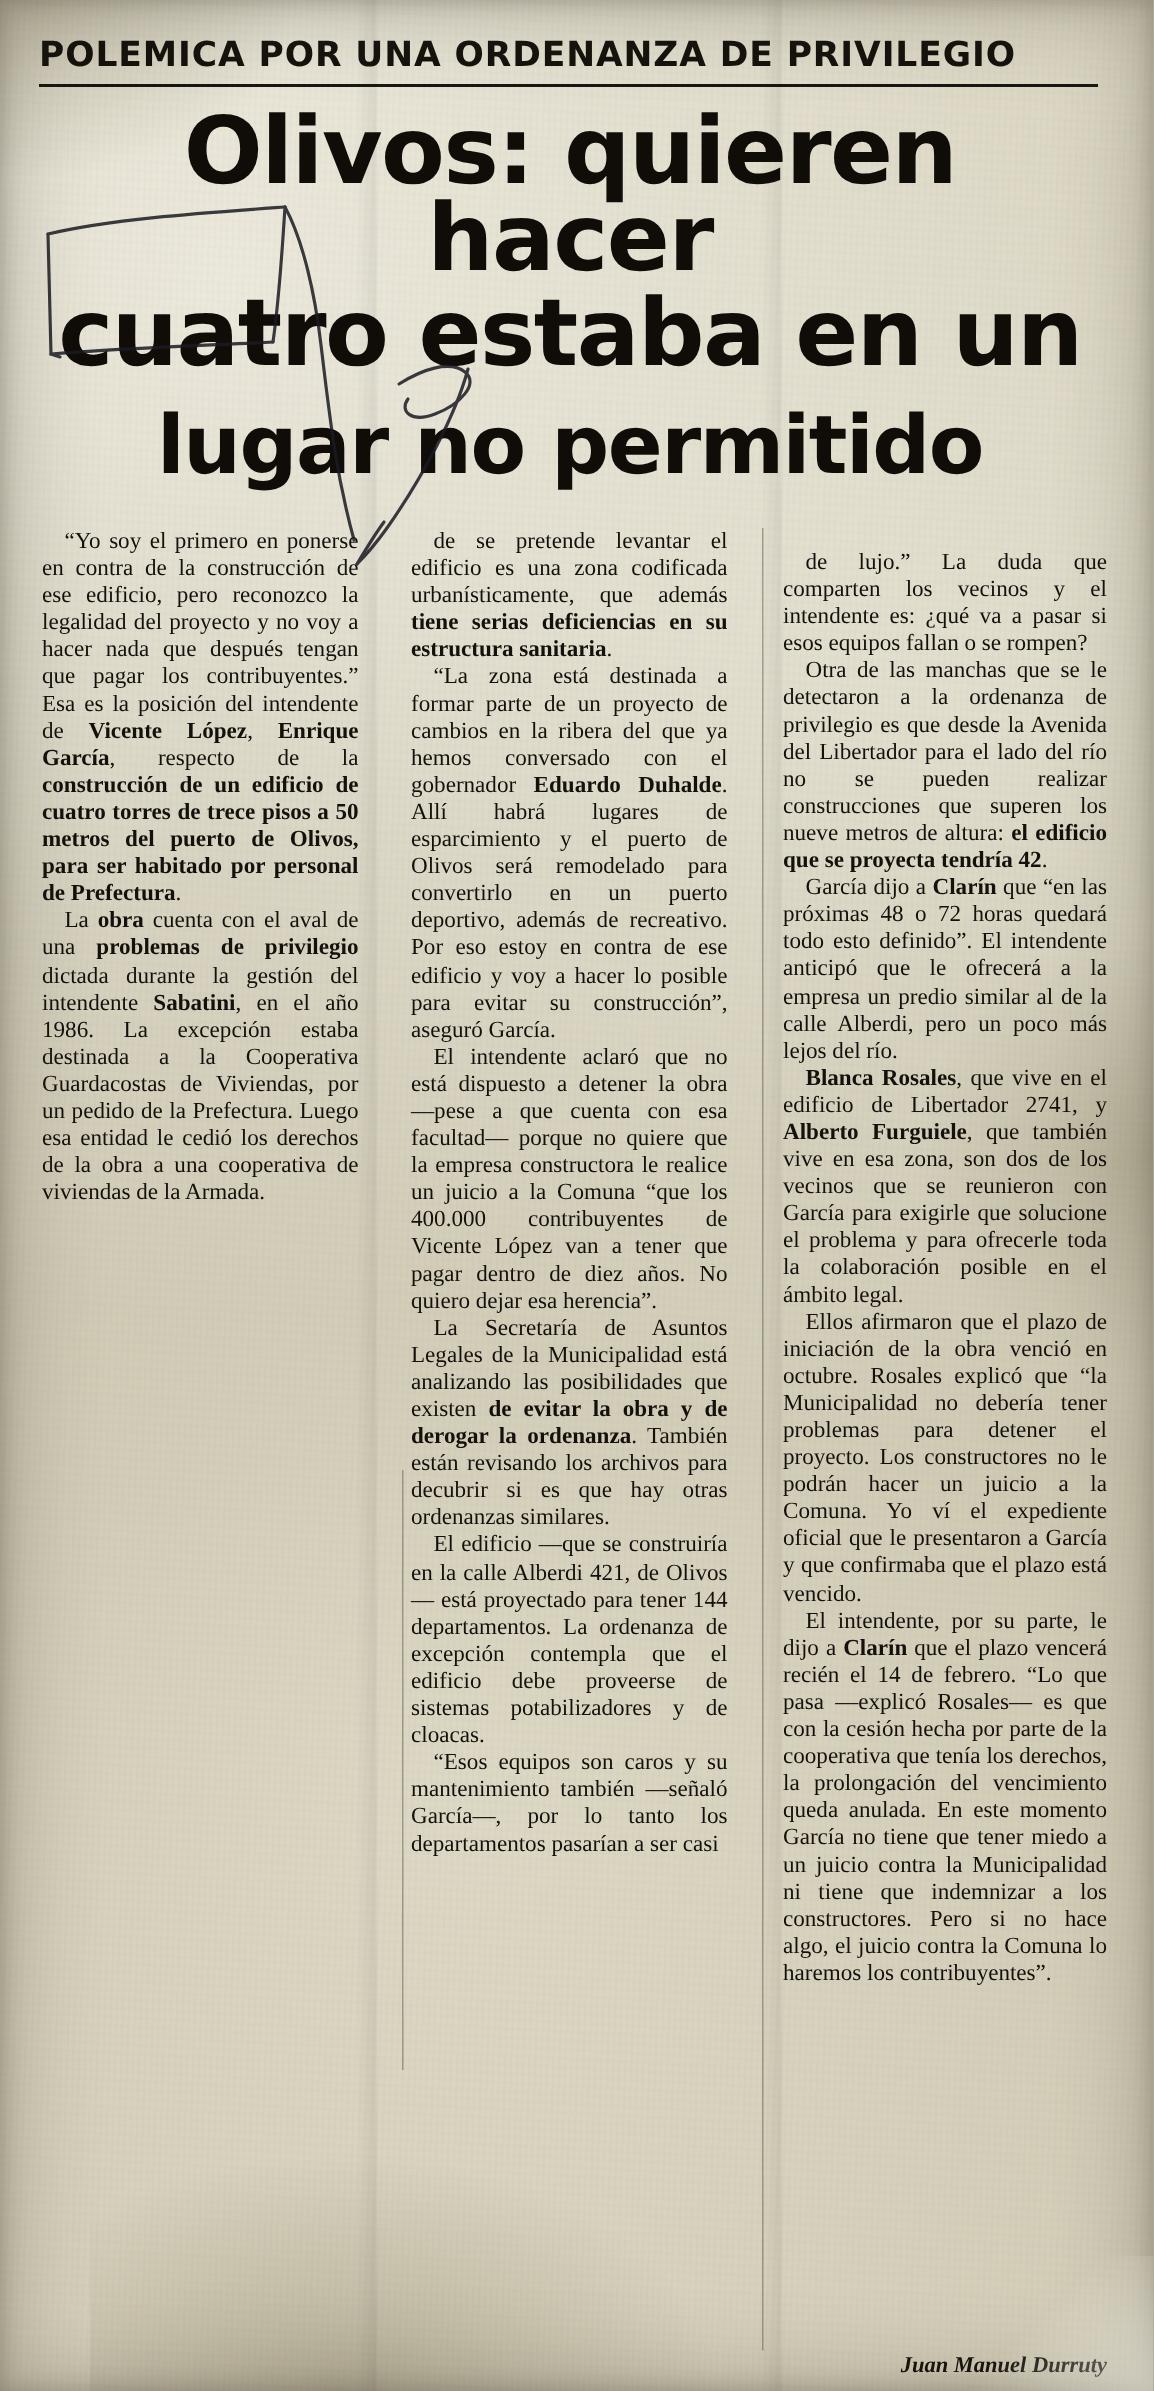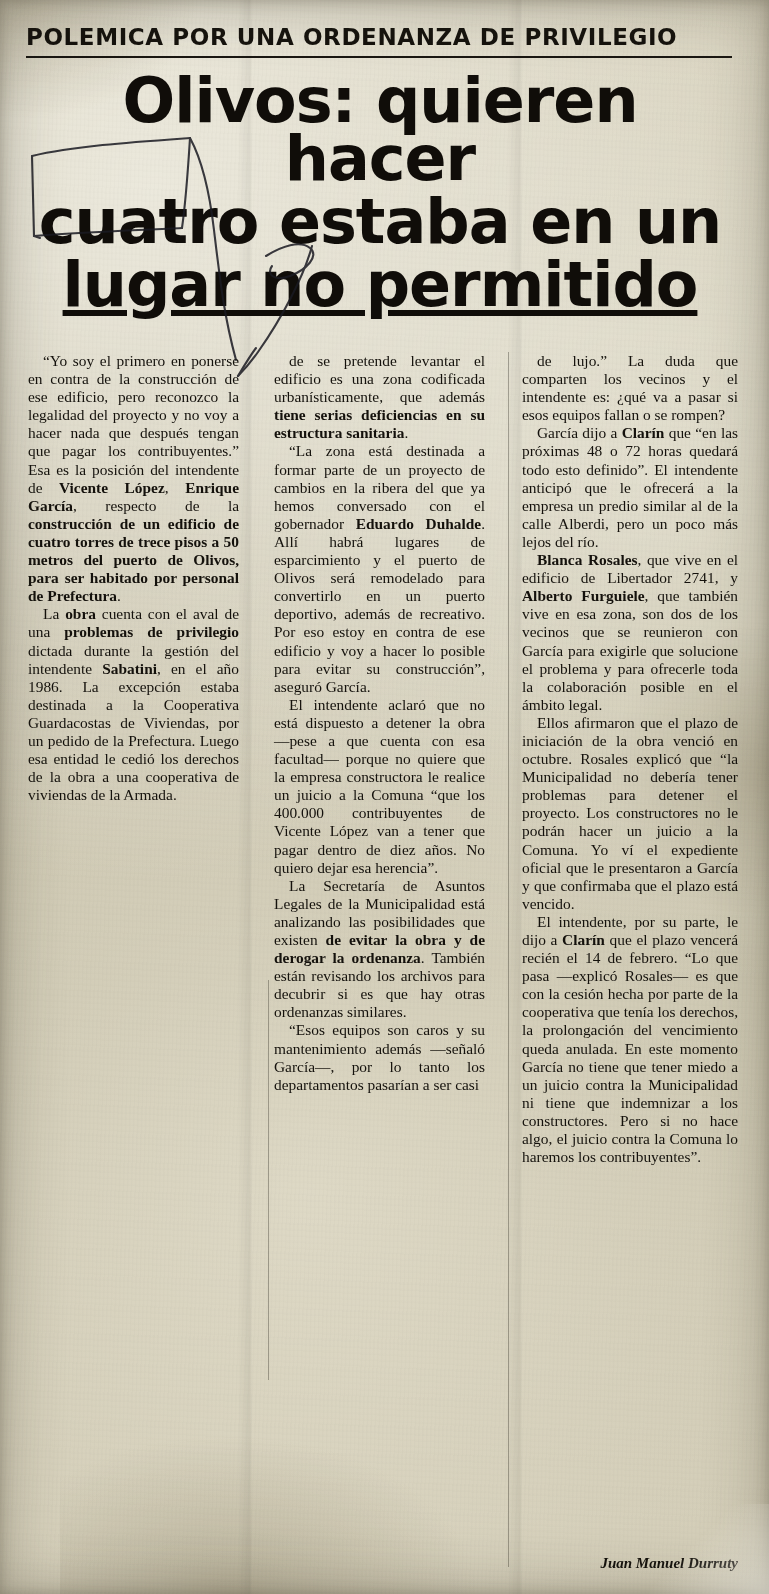--- a/index.html
+++ b/index.html
@@ -72,21 +72,21 @@
     width: 716px;
     text-align: center;
     font-family: "DejaVu Sans", sans-serif;
     font-weight: 700;
     color: #100d09;
     line-height: 0.94;
     letter-spacing: -1px;
   }
   .headline .l1 { font-size: 62px; display: block; }
   .headline .l2 { font-size: 62px; display: block; margin-top: 4px; }
-  .headline .l3 { font-size: 62px; display: block; margin-top: 5px; text-decoration: underline; }
+  .headline .l3 { font-size: 54px; display: block; margin-top: 21px; }
 
   
   .scribble { position: absolute; pointer-events: none; }
 
   
   .columns {
     position: absolute;
     left: 28px;
     top: 352px;
     width: 716px;
@@ -98,21 +98,21 @@
     top: 0;
     width: 211px;
     font-size: 15.4px;
     line-height: 1.175;
     text-align: justify;
     text-justify: inter-word;
     hyphens: auto;
   }
   .col.c1 { left: 0px; }
   .col.c2 { left: 246px; }
-  .col.c3 { left: 494px; width: 216px; }
+  .col.c3 { left: 494px; width: 216px; margin-top: 14px; }
 
   .col p {
     margin: 0;
     text-indent: 15px;
   }
   .col p.first { text-indent: 15px; }
   b, strong { font-weight: 700; }
 
   .col.c1 { height: 620px; }
   .col.c2 { height: 1180px; }
@@ -191,24 +191,26 @@
 
     <div class="col c1">
         <p class="first">“Yo soy el primero en ponerse en contra de la construcción de ese edificio, pero reconozco la legalidad del proyecto y no voy a hacer nada que después tengan que pagar los contribuyentes.” Esa es la posición del intendente de <b>Vicente López</b>, <b>Enrique García</b>, respecto de la <b>construcción de un edificio de cuatro torres de trece pisos a 50 metros del puerto de Olivos, para ser habitado por personal de Prefectura</b>.</p>
         <p>La <b>obra</b> cuenta con el aval de una <b>problemas de privilegio</b> dictada durante la gestión del intendente <b>Sabatini</b>, en el año 1986. La excepción estaba destinada a la Cooperativa Guardacostas de Viviendas, por un pedido de la Prefectura. Luego esa entidad le cedió los derechos de la obra a una cooperativa de viviendas de la Armada.</p>
       </div>
     <div class="col c2">
         <p class="first">de se pretende levantar el edificio es una zona codificada urbanísticamente, que además <b>tiene serias deficiencias en su estructura sanitaria</b>.</p>
         <p>“La zona está destinada a formar parte de un proyecto de cambios en la ribera del que ya hemos conversado con el gobernador <b>Eduardo Duhalde</b>. Allí habrá lugares de esparcimiento y el puerto de Olivos será remodelado para convertirlo en un puerto deportivo, además de recreativo. Por eso estoy en contra de ese edificio y voy a hacer lo posible para evitar su construcción”, aseguró García.</p>
         <p>El intendente aclaró que no está dispuesto a detener la obra —pese a que cuenta con esa facultad— porque no quiere que la empresa constructora le realice un juicio a la Comuna “que los 400.000 contribuyentes de Vicente López van a tener que pagar dentro de diez años. No quiero dejar esa herencia”.</p>
         <p>La Secretaría de Asuntos Legales de la Municipalidad está analizando las posibilidades que existen <b>de evitar la obra y de derogar la ordenanza</b>. También están revisando los archivos para decubrir si es que hay otras ordenanzas similares.</p>
-        <p>“Esos equipos son caros y su mantenimiento además —señaló García—, por lo tanto los departamentos pasarían a ser casi</p>
+        <p>El edificio —que se construiría en la calle Alberdi 421, de Olivos— está proyectado para tener 144 departamentos. La ordenanza de excepción contempla que el edificio debe proveerse de sistemas potabilizadores y de cloacas.</p>
+        <p>“Esos equipos son caros y su mantenimiento también —señaló García—, por lo tanto los departamentos pasarían a ser casi</p>
       </div>
     <div class="col c3">
       <p class="first">de lujo.” La duda que comparten los vecinos y el intendente es: ¿qué va a pasar si esos equipos fallan o se rompen?</p>
+        <p>Otra de las manchas que se le detectaron a la ordenanza de privilegio es que desde la Avenida del Libertador para el lado del río no se pueden realizar construcciones que superen los nueve metros de altura: <b>el edificio que se proyecta tendría 42</b>.</p>
         <p>García dijo a <b>Clarín</b> que “en las próximas 48 o 72 horas quedará todo esto definido”. El intendente anticipó que le ofrecerá a la empresa un predio similar al de la calle Alberdi, pero un poco más lejos del río.</p>
         <p><b>Blanca Rosales</b>, que vive en el edificio de Libertador 2741, y <b>Alberto Furguiele</b>, que también vive en esa zona, son dos de los vecinos que se reunieron con García para exigirle que solucione el problema y para ofrecerle toda la colaboración posible en el ámbito legal.</p>
         <p>Ellos afirmaron que el plazo de iniciación de la obra venció en octubre. Rosales explicó que “la Municipalidad no debería tener problemas para detener el proyecto. Los constructores no le podrán hacer un juicio a la Comuna. Yo ví el expediente oficial que le presentaron a García y que confirmaba que el plazo está vencido.</p>
         <p>El intendente, por su parte, le dijo a <b>Clarín</b> que el plazo vencerá recién el 14 de febrero. “Lo que pasa —explicó Rosales— es que con la cesión hecha por parte de la cooperativa que tenía los derechos, la prolongación del vencimiento queda anulada. En este momento García no tiene que tener miedo a un juicio contra la Municipalidad ni tiene que indemnizar a los constructores. Pero si no hace algo, el juicio contra la Comuna lo haremos los contribuyentes”.</p>
         <div class="byline">Juan Manuel Durruty</div>
     </div>
 
   </div>
 
   <div class="smudge" style="left:0; top:0; width:200px; height:120px; background:radial-gradient(ellipse at 10% 0%, rgba(120,108,74,0.28), rgba(120,108,74,0) 70%);"></div>

